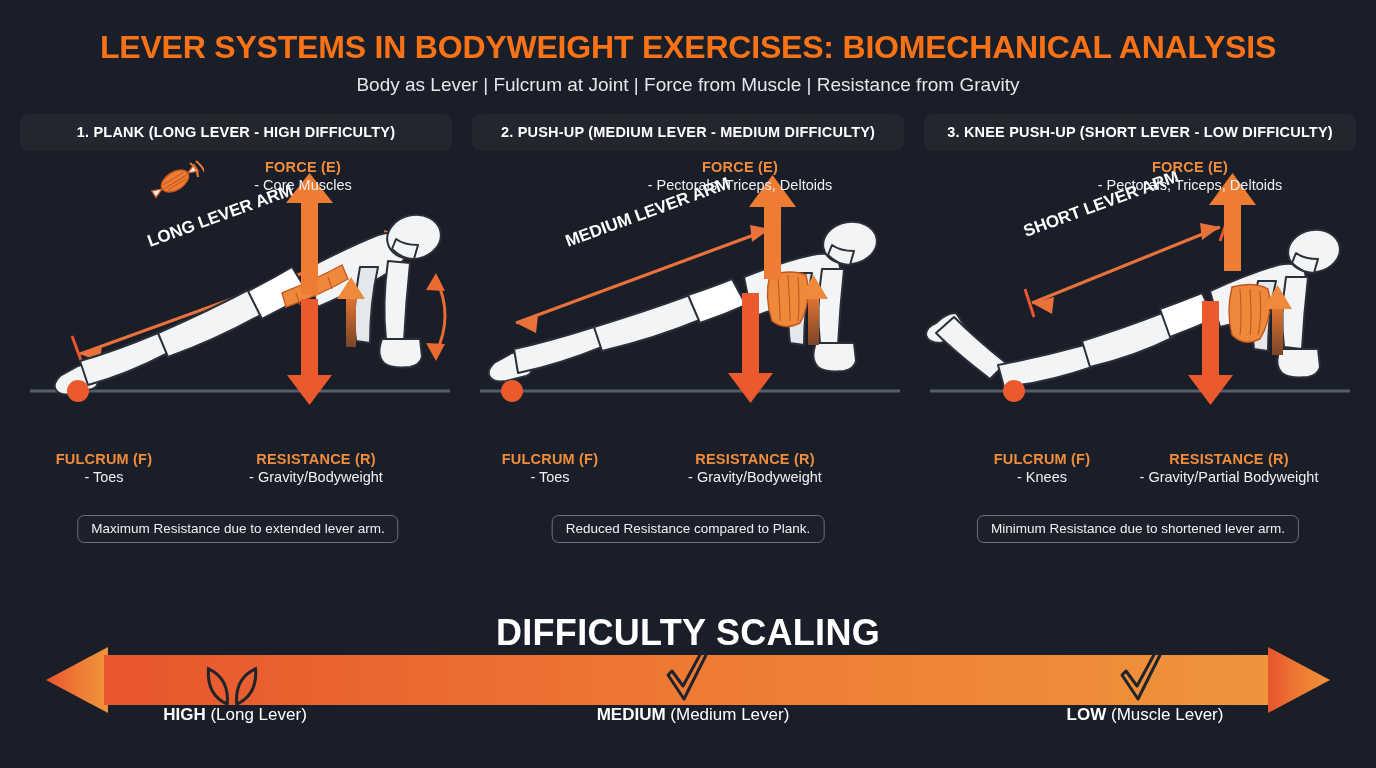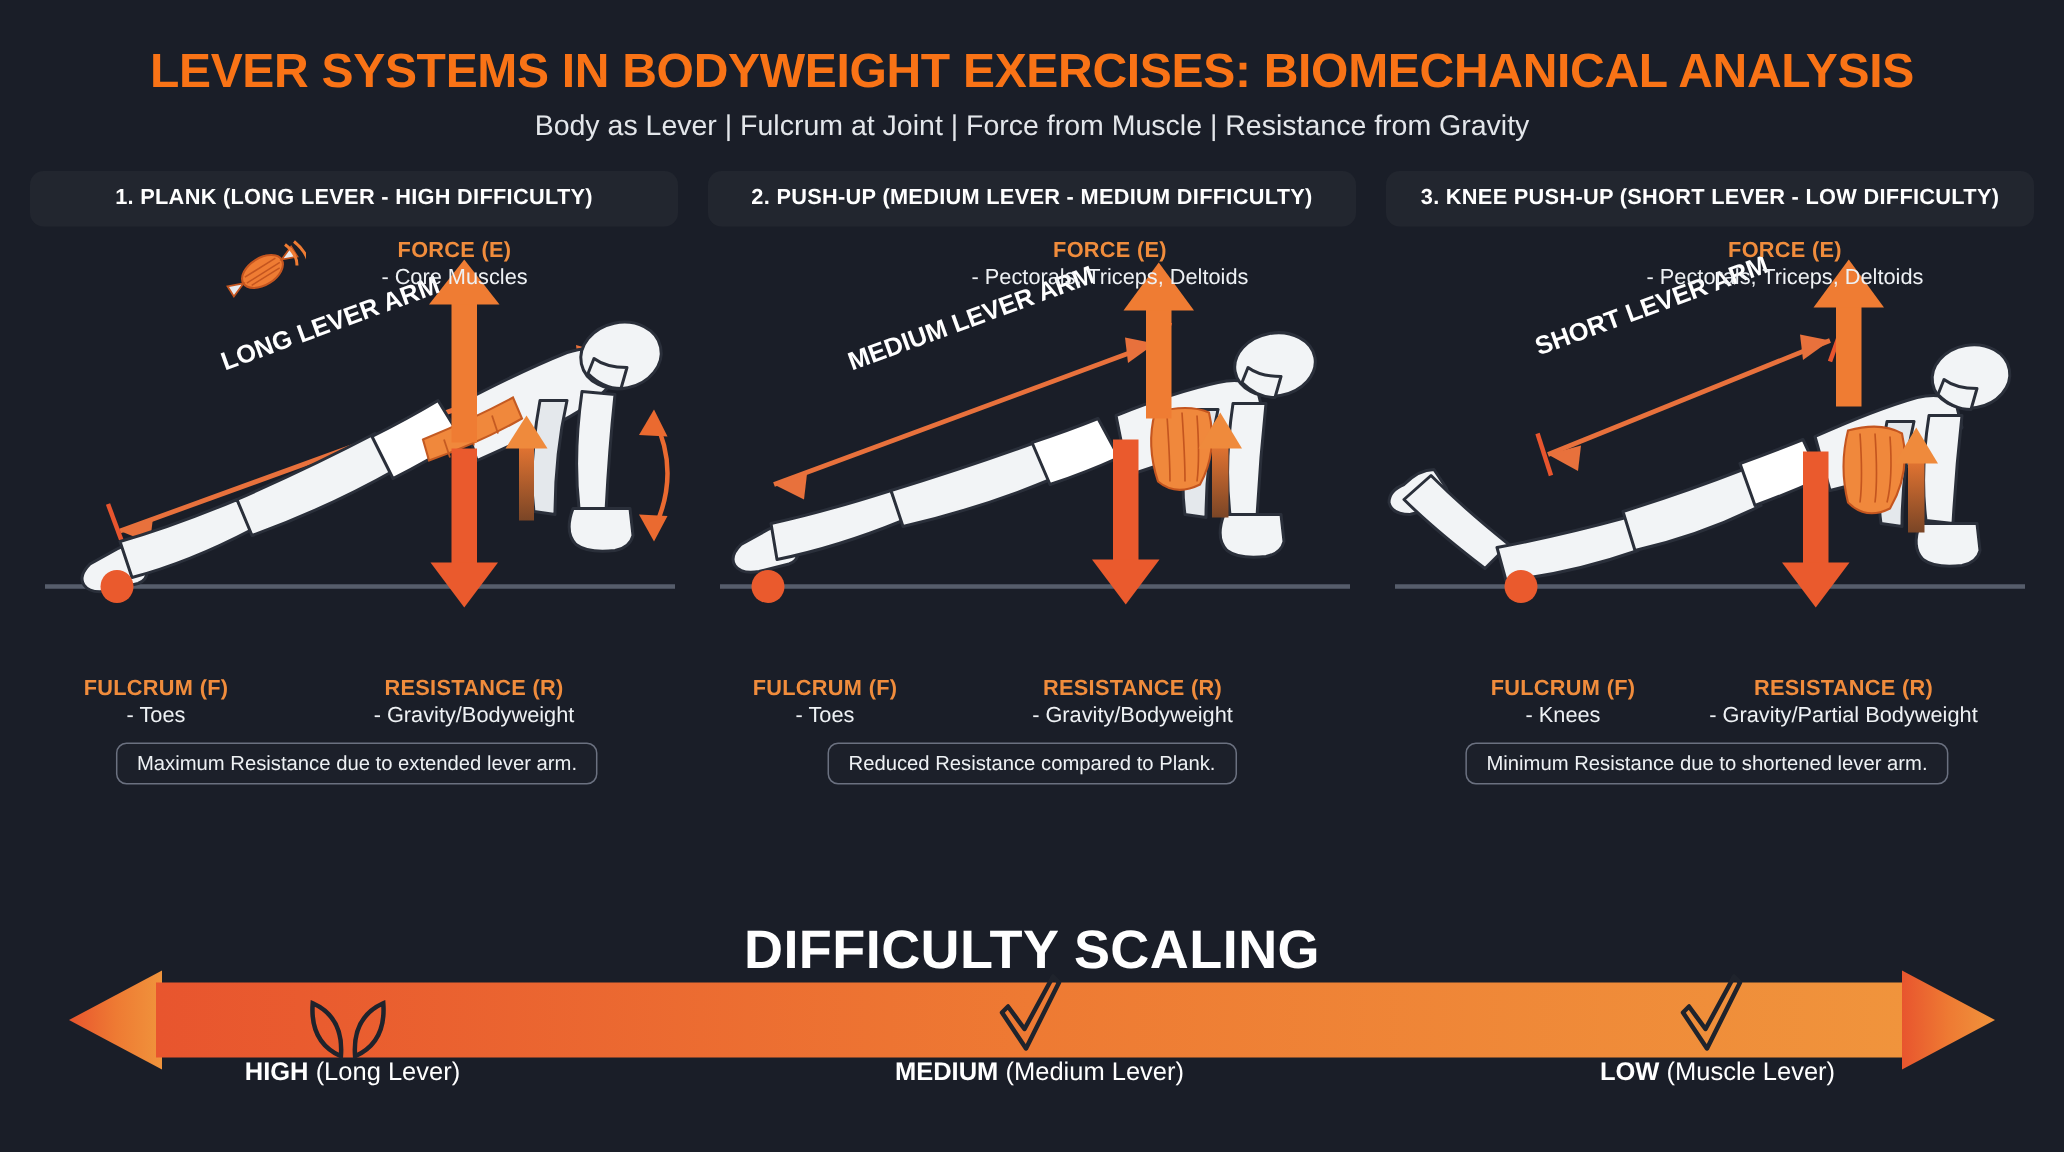--- a/index.html
+++ b/index.html
@@ -36,21 +36,21 @@
 
   
   .force-label { position:absolute; text-align:center; }
   .lbl-strong { color:#f08c3c; font-weight:bold; font-size:14.5px; letter-spacing:0.2px; }
   .lbl-sub { color:#eef1f4; font-size:14.5px; margin-top:2px;text-align:center; }
 
   .bottom-labels { position:absolute; left:0; right:0; top:300px; height:56px; }
   .blabel { position:absolute; text-align:center; }
 
   .note {
-    position:absolute; top:344px; left:50%; transform:translateX(-50%);
+    position:absolute; top:364px; left:50%; transform:translateX(-50%);
     border:1px solid #6b7180; border-radius:7px;
     padding:5px 13px 6px 13px; font-size:13.5px; color:#eef1f4;
     white-space:nowrap; background:rgba(34,38,47,0.35);
   }
 
   
   .diff-title {
     position:absolute; top:612px; left:0; right:0; text-align:center;
     font-size:36px; font-weight:bold; color:#ffffff; letter-spacing:0.3px;
   }

